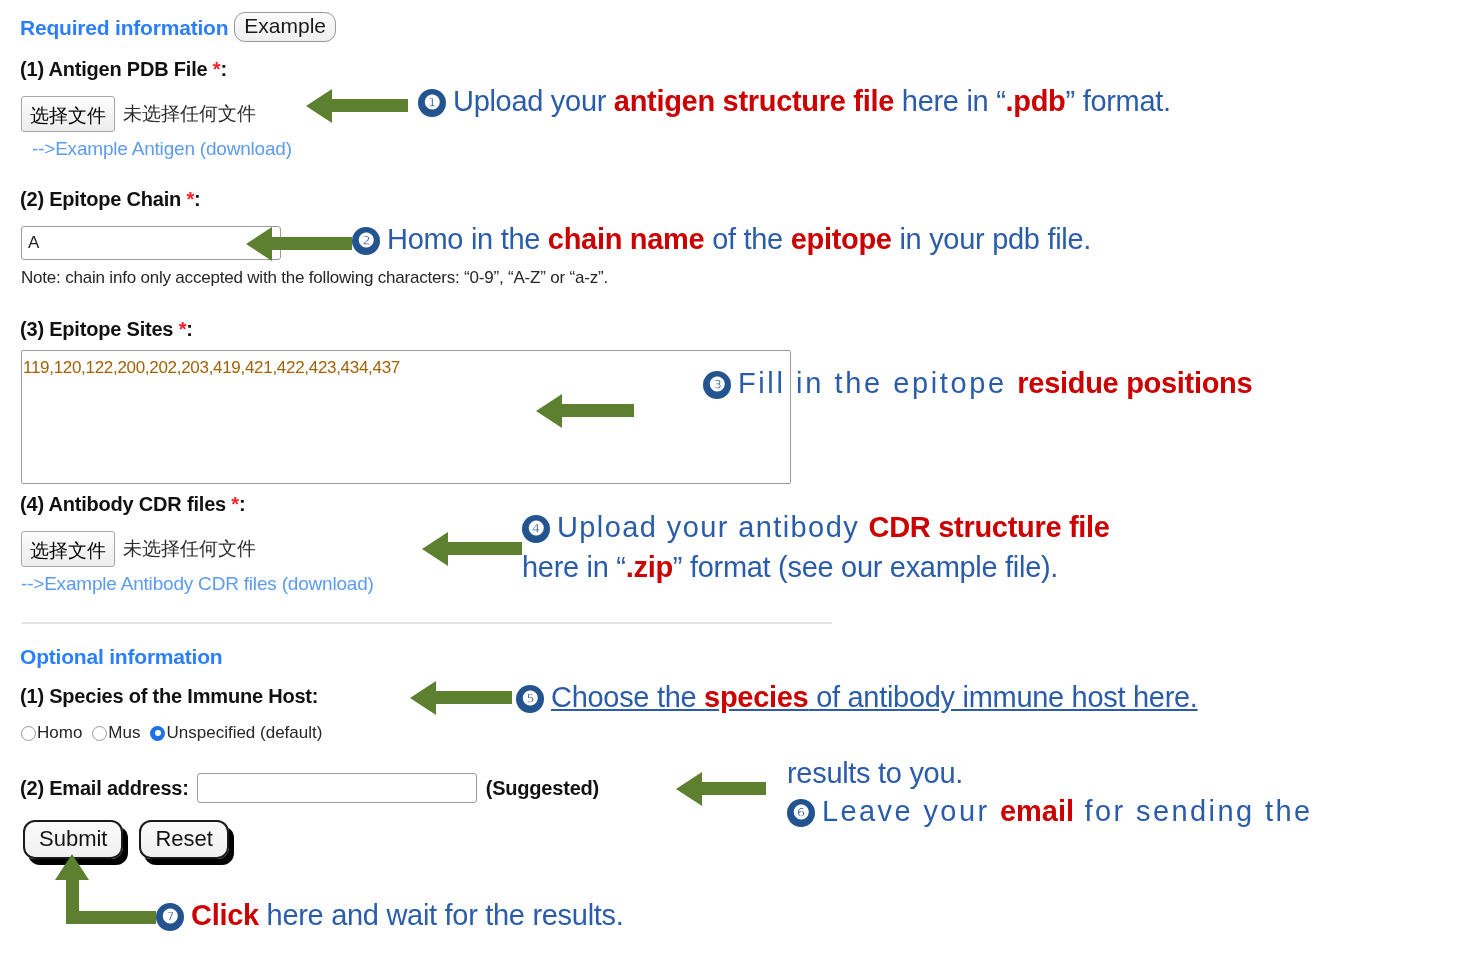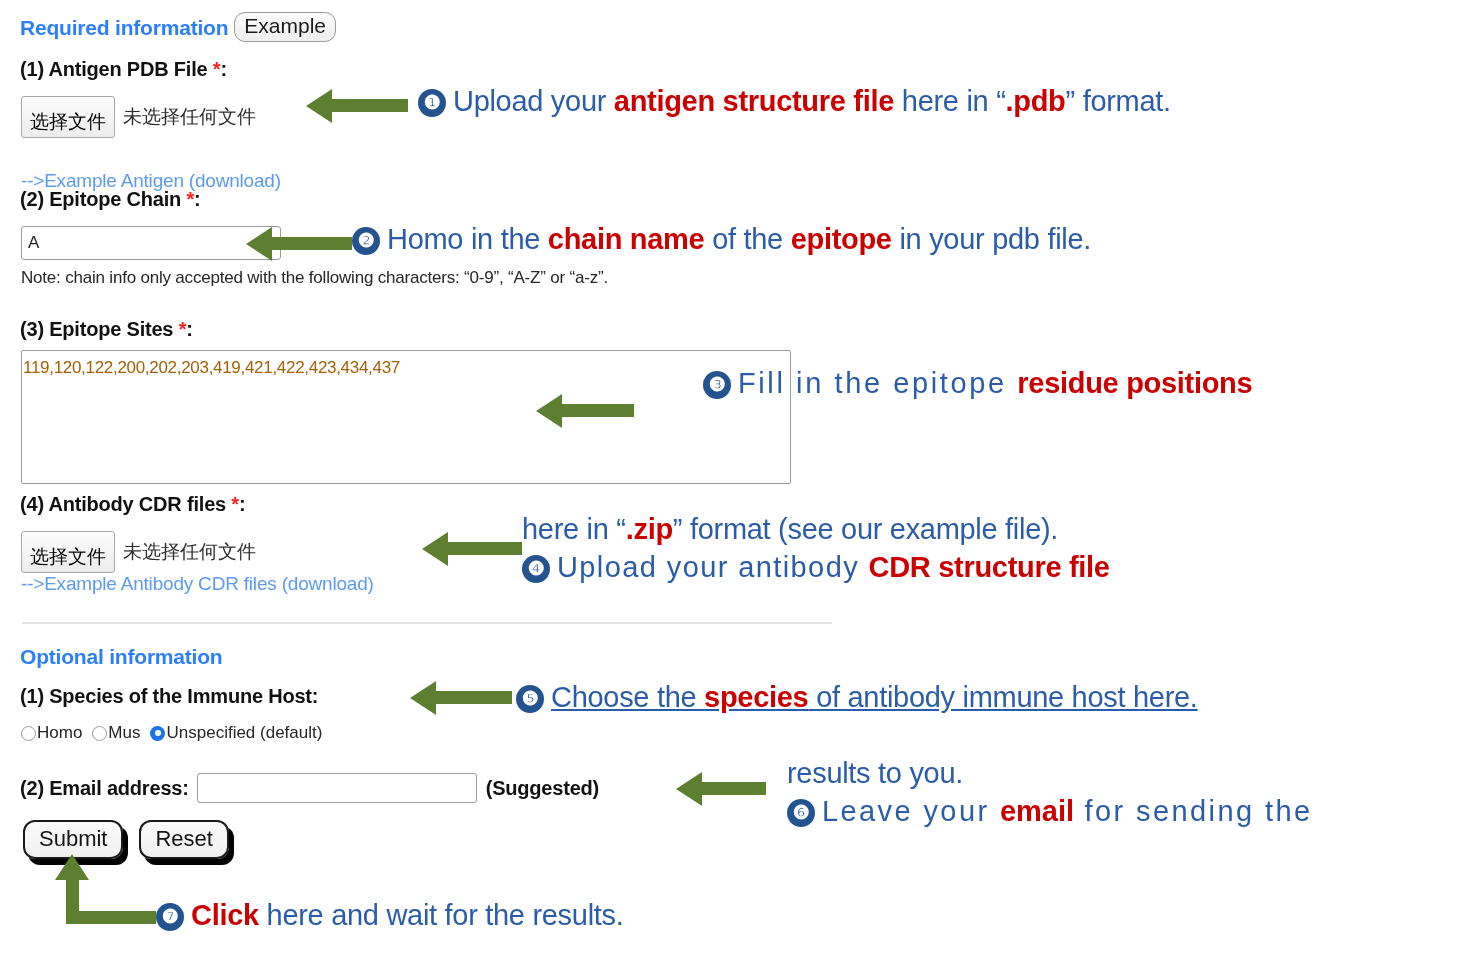--- a/index.html
+++ b/index.html
@@ -58,21 +58,21 @@
     align-items: center;
     gap: 8px;
   }
   .file-btn {
     font-family: "Liberation Sans", sans-serif;
     font-size: 19px;
     color: #000;
     background: linear-gradient(#fcfcfc, #ededed);
     border: 1px solid #a6a6a6;
     border-radius: 3px;
-    padding: 14px 8px 4px 8px;
+    padding: 8px 8px 4px 8px;
     line-height: 1.15;
   }
   .file-status {
     font-size: 19px;
     color: #2c2c2c;
   }
 
   .dl-link {
     color: #5b9bf0;
     font-size: 19px;
@@ -240,21 +240,21 @@
 
   <div style="position:absolute; left:0; top:58px;">
     <span class="field-label">(1) Antigen PDB File </span><span class="field-label req-star">*</span><span class="field-label">:</span>
   </div>
 
   <div class="file-row" style="position:absolute; left:1px; top:96px;">
     <span class="file-btn">选择文件</span>
     <span class="file-status">未选择任何文件</span>
   </div>
 
-  <a class="dl-link" href="#" style="position:absolute; left:1px; top:138px;margin-top:32px;">--&gt;Example Antigen (download)</a>
+  <a class="dl-link" href="#" style="position:absolute; left:12px; top:138px;">--&gt;Example Antigen (download)</a>
 
   <div style="position:absolute; left:0; top:188px;">
     <span class="field-label">(2) Epitope Chain </span><span class="field-label req-star">*</span><span class="field-label">:</span>
   </div>
 
   <input class="text-box" type="text" style="position: absolute; left: 1px; top: 226px; width: 260px; height: 34px;" value="A">
 
   <div class="note-text" style="position:absolute; left:1px; top:268px;">Note: chain info only accepted with the following characters: “0-9”, “A-Z” or “a-z”.</div>
 
   <div style="position:absolute; left:0; top:318px;">
@@ -334,25 +334,25 @@
   <span class="numcircle">❷</span><span>Homo in the </span><b>chain name</b><span> of the </span><b>epitope</b><span> in your pdb file.</span>
 </div>
 
 <div class="anno" style="left:668px; top:364px;margin-left:35px;">
   <div>
     <span class="numcircle">❸</span><span style="letter-spacing:2.6px;">Fill in the epitope </span><b>residue positions</b>
   </div>
 </div>
 
 <div class="anno" style="left:522px; top:508px;">
+  <div>
+    <span class="numcircle">❹</span><span style="letter-spacing:1.4px;">Upload your antibody </span><b>CDR structure file</b>
+  </div>
   <div style="margin-top:2px;">
     <span>here in “</span><b>.zip</b><span>” format (see our example file).</span>
-  </div>
-  <div>
-    <span class="numcircle">❹</span><span style="letter-spacing:1.4px;">Upload your antibody </span><b>CDR structure file</b>
   </div>
 </div>
 
 <div class="anno" style="left:516px; top:678px;text-decoration:underline;">
   <span class="numcircle">❺</span><span>Choose the </span><b>species</b><span> of antibody immune host here.</span>
 </div>
 
 <div class="anno" style="left:787px; top:752px;">
   <div style="margin-top:2px;">results to you.</div>
   <div>

